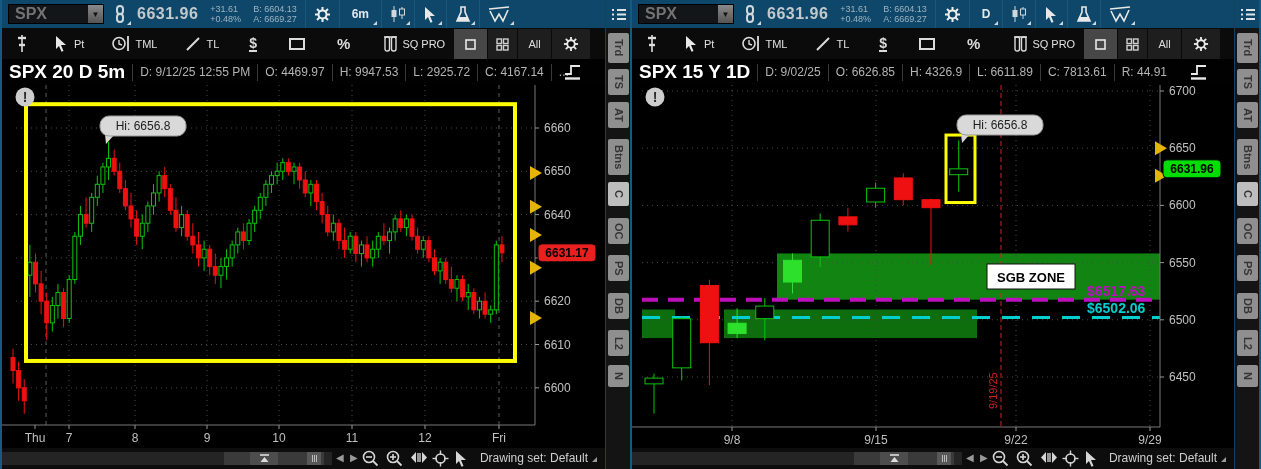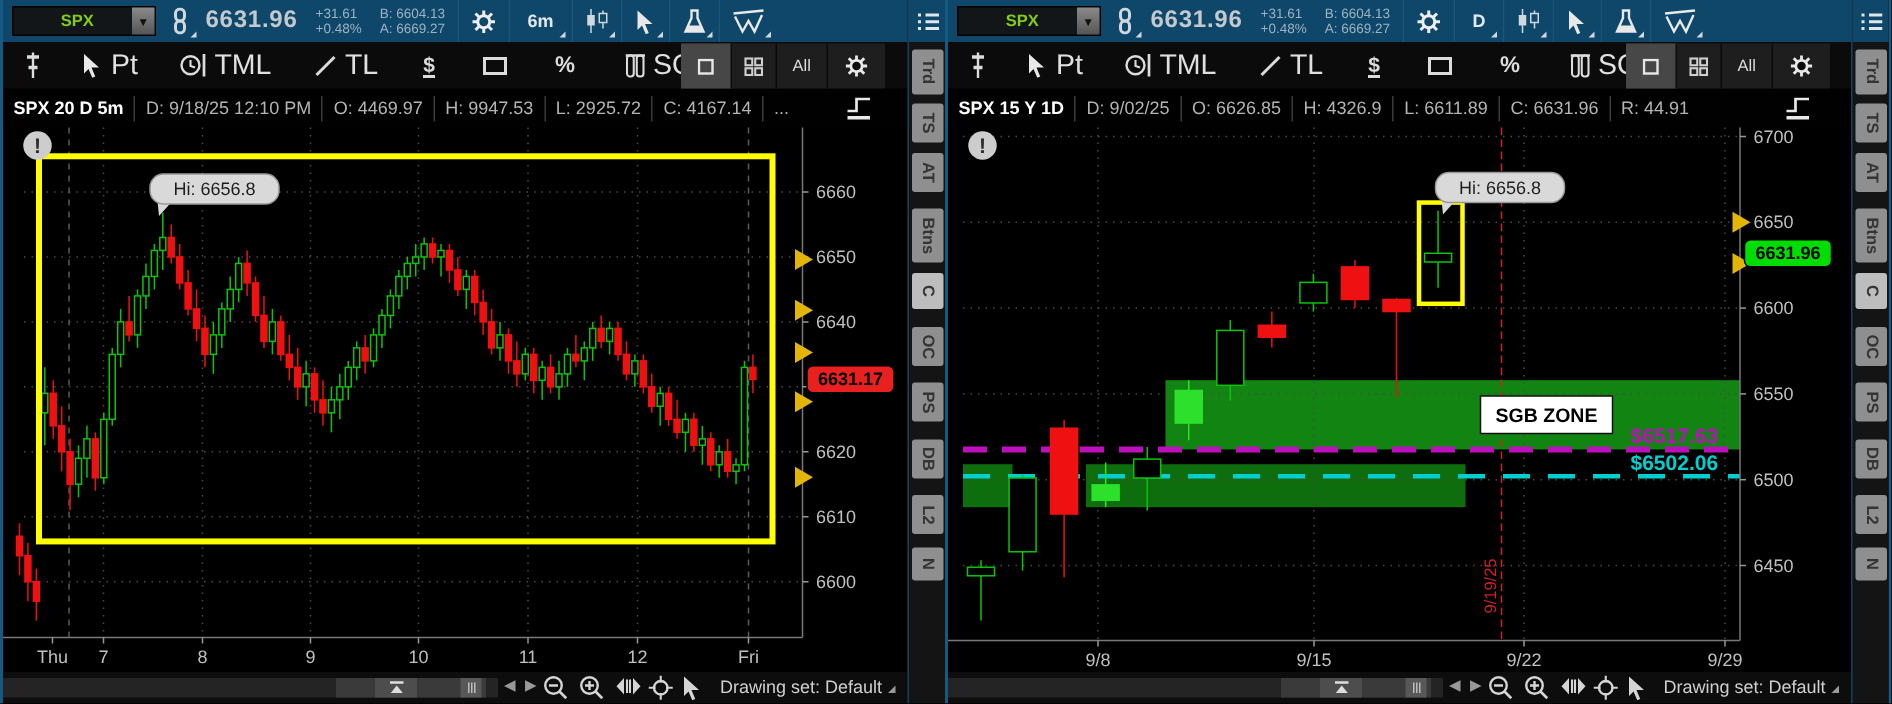--- a/index.html
+++ b/index.html
@@ -9,49 +9,49 @@
     font-family:"Liberation Sans", sans-serif; color:#ccc;
   }
   .panel { position:absolute; top:0; height:469px; border-left:2px solid #155a82; }
   #panel-right { border-right:2px solid #155a82; }
 
   
   .topbar { position:absolute; top:0; left:0; right:0; height:28px; background:#0e4769;
             display:flex; align-items:center; }
   .combo { margin-left:6px; width:96px; height:20px; background:#131618; border:1px solid #000;
            display:flex; align-items:center; }
-  .combo .sym { flex:1; color:#84cc16; font-size:11px; font-weight:bold; padding-left:6px;text-align:center; }
+  .combo .sym { flex:1; color:#737373; font-size:16px; font-weight:bold; padding-left:6px; }
   .combo .arrow { width:15px; height:18px; background:linear-gradient(#8a8a8a,#555);
                   color:#111; font-size:8px; display:flex; align-items:center; justify-content:center; }
   .tb-ico { position:relative; display:flex; align-items:center; justify-content:center; }
   .dd::after { content:""; position:absolute; right:-4px; bottom:-2px;
                border-left:4px solid transparent; border-bottom:4px solid #cfd8dd; }
   .bigprice { font-size:16px; font-weight:bold; color:#c3c9cc; margin-left:10px; letter-spacing:.5px; }
   .ministack { margin-left:12px; font-size:9px; line-height:10px; color:#9db3c0; }
   .tbsep { width:1px; height:28px; background:#0a3550; border-right:1px solid #18587d; margin:0 8px; }
   .tf { font-size:12px; font-weight:bold; color:#e2e8eb; position:relative; padding:2px 4px; }
 
   
   .drawbar { position:absolute; top:28px; left:0; right:0; height:32px; background:#0b0b0b;
              display:flex; align-items:center; font-size:13px; color:#dcdcdc; border-bottom:1px solid #000;}
   .db-item { display:flex; align-items:center; gap:5px; }
-  .db-label { font-size:19px; color:#e0e0e0;text-align:center; }
+  .db-label { font-size:11px; color:#e0e0e0;text-align:center; }
   .dollar { font-size:14px; font-weight:bold; border-bottom:2px solid #dcdcdc; line-height:14px; }
   .pct { font-size:15px; font-weight:bold; }
   .rect-ico { width:16px; height:12px; border:2px solid #dcdcdc; }
   .db-cluster { position:absolute; left:452px; top:1px; height:30px; background:#1e1e1e;
                 display:flex; align-items:center; }
   .db-cell { height:30px; display:flex; align-items:center; justify-content:center; border-right:1px solid #0a0a0a;}
   .db-cell.active { background:#474747; }
   .all-label { font-size:11px; color:#ddd; }
 
   
   .ohlcbar { position:absolute; top:60px; left:0; height:24px; background:#010101;
              display:flex; align-items:center; font-size:12px; color:#b4b4b4; }
-  .ohlcbar .title { font-size:12px; font-weight:bold; color:#fff; padding:0 7px; }
+  .ohlcbar .title { font-size:19px; font-weight:bold; color:#fff; padding:0 7px; }
   .ohlc-cell { padding:0 7px; border-left:1px solid #3a3a3a; height:17px; display:flex; align-items:center; white-space:nowrap; }
   .style-ico { position:absolute; top:62px; }
 
   
   .chart-svg { position:absolute; top:84px; left:0; }
 
   
   .tabstrip { position:absolute; top:0; right:0; bottom:0; width:25px; background:#141414;
               border-left:1px solid #12425f; z-index:5; }
   .tabstrip .bluecap { position:absolute; top:0; left:0; right:0; height:28px; background:#0e4769;
@@ -217,21 +217,21 @@
             </g>
             <circle cx="8.5" cy="8.5" r="4" fill="#0b0b0b" stroke="#e8e8e8" stroke-width="2"></circle>
           </svg>
       </span>
     </span>
   </div>
 
   <div class="ohlcbar" style="right:25px">
     <span class="title">SPX 20 D 5m</span>
     <span style="display: flex;">
-        <span class="ohlc-cell">D: 9/18/25 12:10 PM</span>
+        <span class="ohlc-cell">D: 9/12/25 12:55 PM</span>
         <span class="ohlc-cell">O: 4469.97</span>
         <span class="ohlc-cell">H: 9947.53</span>
         <span class="ohlc-cell">L: 2925.72</span>
         <span class="ohlc-cell">C: 4167.14</span>
         <span class="ohlc-cell">...</span>
       </span>
   </div>
   <span class="style-ico" style="right:47px">
     <svg width="20" height="19" viewBox="0 0 20 19">
         <path d="M2,12 L8,12 L8,4 L17,4" fill="none" stroke="#e8e8e8" stroke-width="1.8"></path>
@@ -874,21 +874,21 @@
     </span>
   </div>
 
   <div class="ohlcbar" style="right:25px">
     <span class="title">SPX 15 Y 1D</span>
     <span style="display: flex;">
         <span class="ohlc-cell">D: 9/02/25</span>
         <span class="ohlc-cell">O: 6626.85</span>
         <span class="ohlc-cell">H: 4326.9</span>
         <span class="ohlc-cell">L: 6611.89</span>
-        <span class="ohlc-cell">C: 6631.96</span>
+        <span class="ohlc-cell">C: 7813.61</span>
         <span class="ohlc-cell">R: 44.91</span>
       </span>
   </div>
   <span class="style-ico" style="right:50px">
     <svg width="20" height="19" viewBox="0 0 20 19">
         <path d="M2,12 L8,12 L8,4 L17,4" fill="none" stroke="#e8e8e8" stroke-width="1.8"></path>
         <line x1="2" y1="16.5" x2="17" y2="16.5" stroke="#e8e8e8" stroke-width="2.4"></line>
       </svg>
   </span>
 

